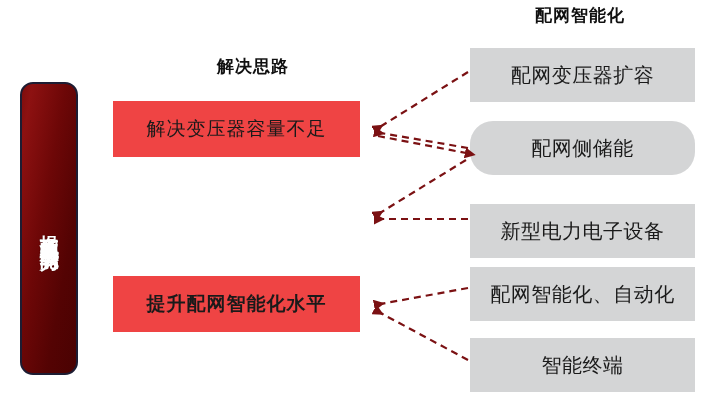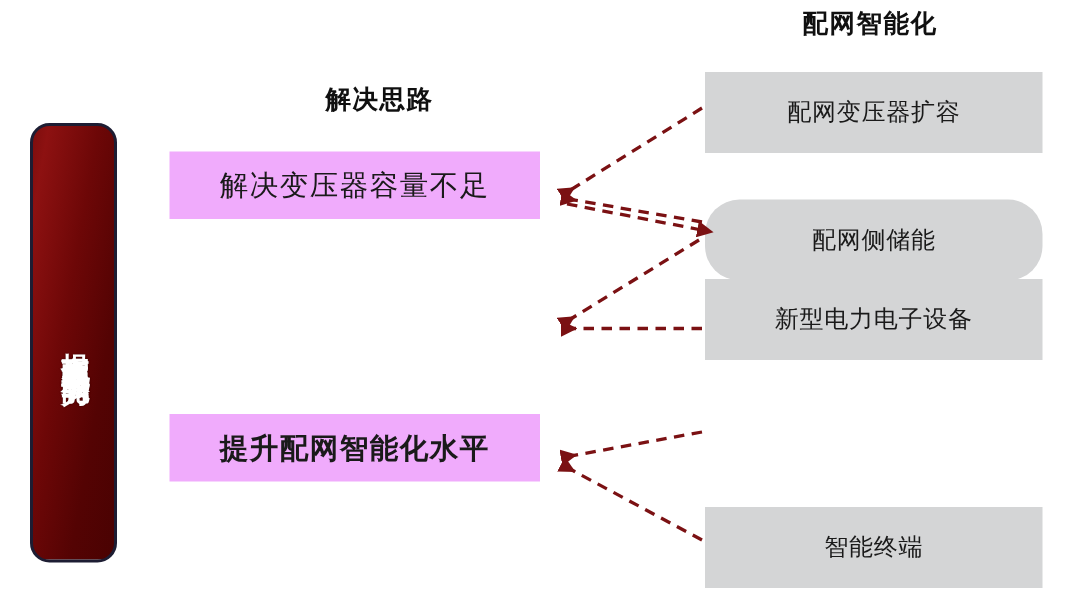--- a/index.html
+++ b/index.html
@@ -60,22 +60,22 @@
     letter-spacing: 2px;
     white-space: nowrap;
     text-shadow: 0 0 1px rgba(0,0,0,.55);
   }
 
   
   .mid-box {
     position: absolute;
     left: 113px;
     width: 247px;
-    height: 45px;
-    background: #f0abfc;
+    height: 56px;
+    background: #ef4444;
     display: flex;
     align-items: center;
     justify-content: center;
     color: #1a1a1a;
     font-size: 19px;
     letter-spacing: 1px;
     white-space: nowrap;
   }
   #mid-box-0 { top: 101px; }
   #mid-box-1 { top: 189px; }
@@ -85,28 +85,28 @@
   .right-box {
     position: absolute;
     left: 470px;
     width: 225px;
     height: 54px;
     background: #d4d5d6;
     display: flex;
     align-items: center;
     justify-content: center;
     color: #1a1a1a;
-    font-size: 16px;
+    font-size: 20px;
     letter-spacing: .5px;
     white-space: nowrap;
     font-family: Liberation Mono, monospace;
   }
   #right-box-0 { top: 48px; }
-  #right-box-1 { top: 133px; border-radius: 23px; }
-  #right-box-2 { top: 186px; }
+  #right-box-1 { top: 121px; border-radius: 23px; }
+  #right-box-2 { top: 204px; }
   #right-box-3 { top: 267px; }
   #right-box-4 { top: 338px; justify-content: center; }
 
   
   #connectors {
     position: absolute;
     left: 0; top: 0;
     width: 711px;
     height: 402px;
     pointer-events: none;
@@ -133,20 +133,23 @@
 
   <div class="right-box" id="right-box-0">
     <span>配网变压器扩容</span>
   </div>
   <div class="right-box" id="right-box-1">
     <span>配网侧储能</span>
   </div>
   <div class="right-box" id="right-box-2">
     <span>新型电力电子设备</span>
   </div>
+  <div class="right-box" id="right-box-3">
+    <span>配网智能化、自动化</span>
+  </div>
   <div class="right-box" id="right-box-4">
     <span>智能终端</span>
   </div>
 
   <svg id="connectors" viewBox="0 0 711 402">
     <defs>
       <marker id="arrow-left" viewBox="0 0 10 10" refX="9" refY="5" markerWidth="5" markerHeight="5" orient="auto-start-reverse">
         <path d="M 10 0 L 10 10 L 0 5 z" fill="#7b1113"></path>
       </marker>
       <marker id="arrow-right" viewBox="0 0 10 10" refX="1" refY="5" markerWidth="5" markerHeight="5" orient="auto">

